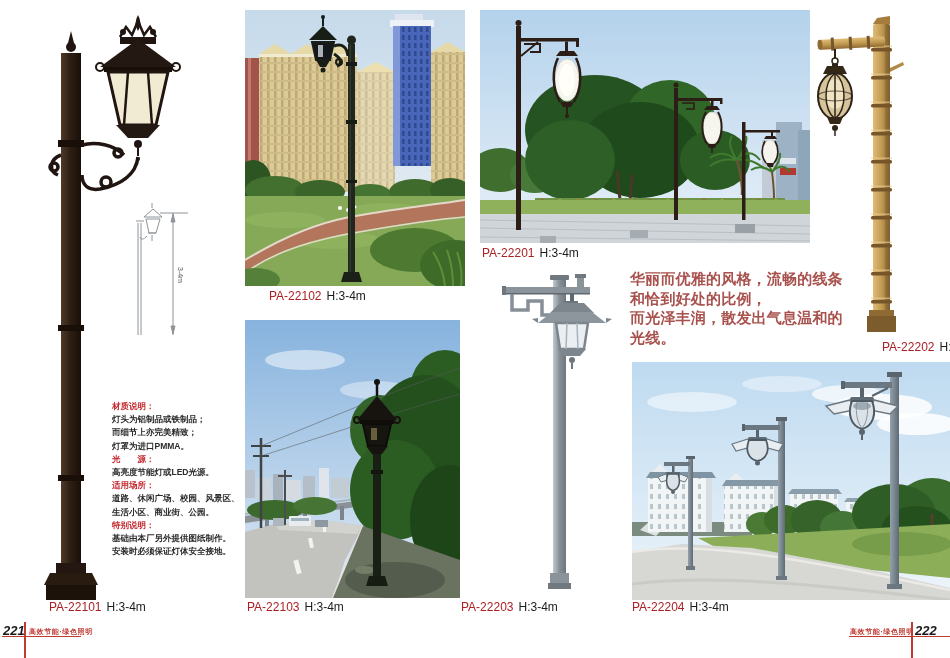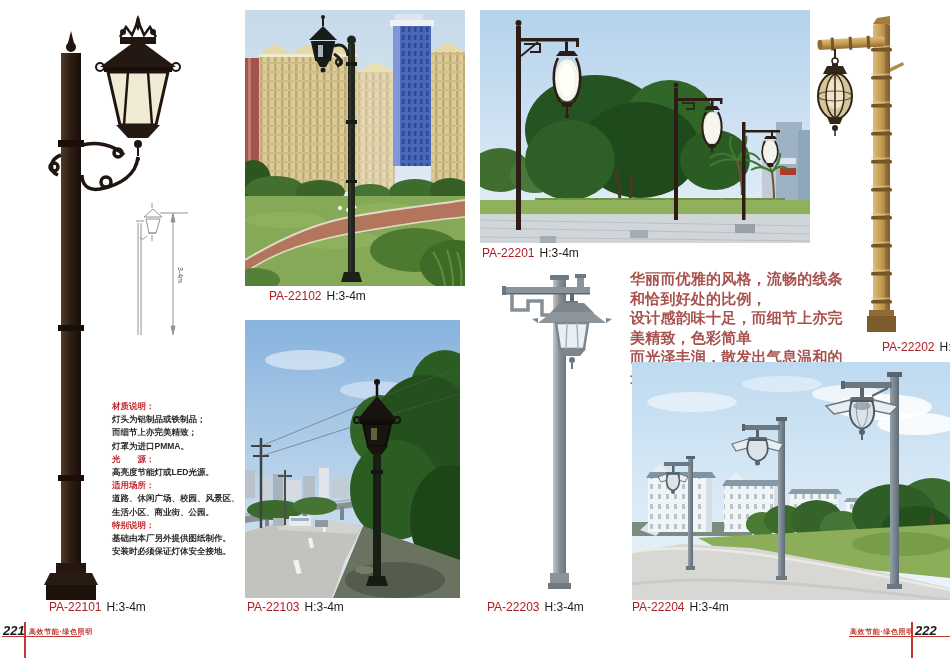--- a/index.html
+++ b/index.html
@@ -480,21 +480,20 @@
       <polygon points="12,109 28,109 25,116 15,116" fill="#332718"></polygon>
       <circle cx="20" cy="120" r="3" fill="#2e2318"></circle>
       <path d="M20,123 V128" stroke="#2e2318" stroke-width="1.5"></path>
       <rect x="54" y="302" width="25" height="6" fill="#8f6a33"></rect>
       <rect x="52" y="308" width="29" height="16" fill="#7c5c2c"></rect>
     </svg>
   </div>
 
   <div class="desc">
     <div>华丽而优雅的风格，流畅的线条和恰到好处的比例，</div>
-    <div>设计感韵味十足，而细节上亦完美精致，色彩简单</div>
     <div>而光泽丰润，散发出气息温和的光线。</div>
   </div>
 
   <div class="photo" style="left:632px;top:362px;">
     <svg width="318" height="238" viewBox="0 0 318 238">
       <defs>
         <linearGradient id="sky4" x1="0" y1="0" x2="0" y2="1">
           <stop offset="0" stop-color="#bedaf0"></stop>
             <stop offset="1" stop-color="#eef5fa"></stop>
         </linearGradient>
@@ -603,21 +602,21 @@
   </div>
   <div class="label" style="left:247px;top:600px;">
     <span class="code">PA-22103</span><span class="h">H:3-4m</span>
   </div>
   <div class="label" style="left:482px;top:246px;">
     <span class="code">PA-22201</span><span class="h">H:3-4m</span>
   </div>
   <div class="label" style="left:850px;top:340px;padding-left:32px;">
     <span class="code">PA-22202</span><span class="h">H:3-4m</span>
   </div>
-  <div class="label" style="left:487px;top:600px;">
+  <div class="label" style="left:461px;top:600px;">
     <span class="code">PA-22203</span><span class="h">H:3-4m</span>
   </div>
   <div class="label" style="left:632px;top:600px;">
     <span class="code">PA-22204</span><span class="h">H:3-4m</span>
   </div>
 
   <div class="pagenum" style="left:3px;top:623px;">221</div>
   <div class="vline" style="left:24px;top:622px;height:36px;"></div>
   <div class="slogan" style="left:29px;top:627px;">高效节能·绿色照明</div>
   <div class="hline" style="left:2px;top:636px;width:79px;"></div>

